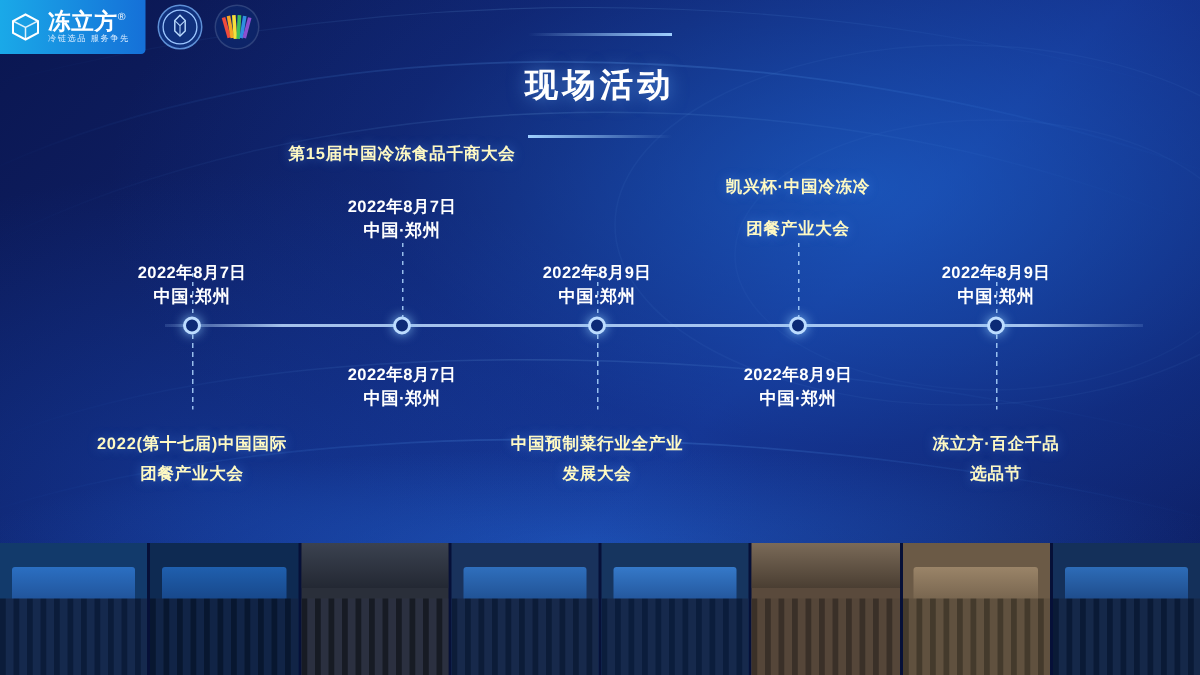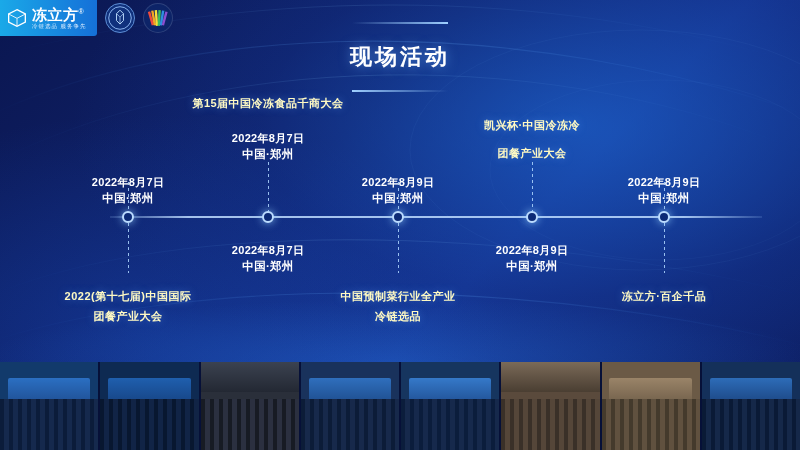--- a/index.html
+++ b/index.html
@@ -255,21 +255,21 @@
 
   <div class="node" style="left:398px"></div>
   <div class="stem up" style="left:398px; top:112px; height:30px;"></div>
   <div class="item above" style="left:283px; top:104px;">
     <div class="date">2022年8月9日</div>
     <div class="place">中国·郑州</div>
   </div>
   <div class="stem down" style="left:398px"></div>
   <div class="item below" style="left:283px; top:205px;">
     <div class="name">中国预制菜行业全产业</div>
-    <div class="name" style="margin-top:-2px">冷链选品</div>
+    <div class="name" style="margin-top:-2px">发展大会</div>
   </div>
 
   <div class="node" style="left:532px"></div>
   <div class="stem up" style="left:532px"></div>
   <div class="item above" style="left:417px; top:44px;text-align:center;">
     <div class="name">凯兴杯·中国冷冻冷</div>
     <div class="name" style="margin-top:-4px">团餐产业大会</div>
   </div>
   <div class="item below" style="left:417px; top:172px;">
     <div class="date">2022年8月9日</div>
@@ -278,20 +278,21 @@
 
   <div class="node" style="left:664px"></div>
   <div class="stem up" style="left:664px; top:112px; height:30px;"></div>
   <div class="item above" style="left:549px; top:104px;">
     <div class="date">2022年8月9日</div>
     <div class="place">中国·郑州</div>
   </div>
   <div class="stem down" style="left:664px"></div>
   <div class="item below" style="left:549px; top:205px;">
     <div class="name">冻立方·百企千品</div>
+    <div class="name" style="margin-top:-2px">选品节</div>
   </div>
 </div>
 
 <div class="photos">
   <div class="photo" style="background:#123a6b">
     <div class="stage" style="background:linear-gradient(180deg,#2b6fc2,#1d4a8c)"></div>
     <div class="crowd" style="background-image:repeating-linear-gradient(90deg,#0b1c3a 0 4px,#15294d 4px 9px)"></div>
   </div>
   <div class="photo" style="background:#0e2a52">
     <div class="stage" style="background:linear-gradient(180deg,#1f5fae,#153f7d)"></div>

